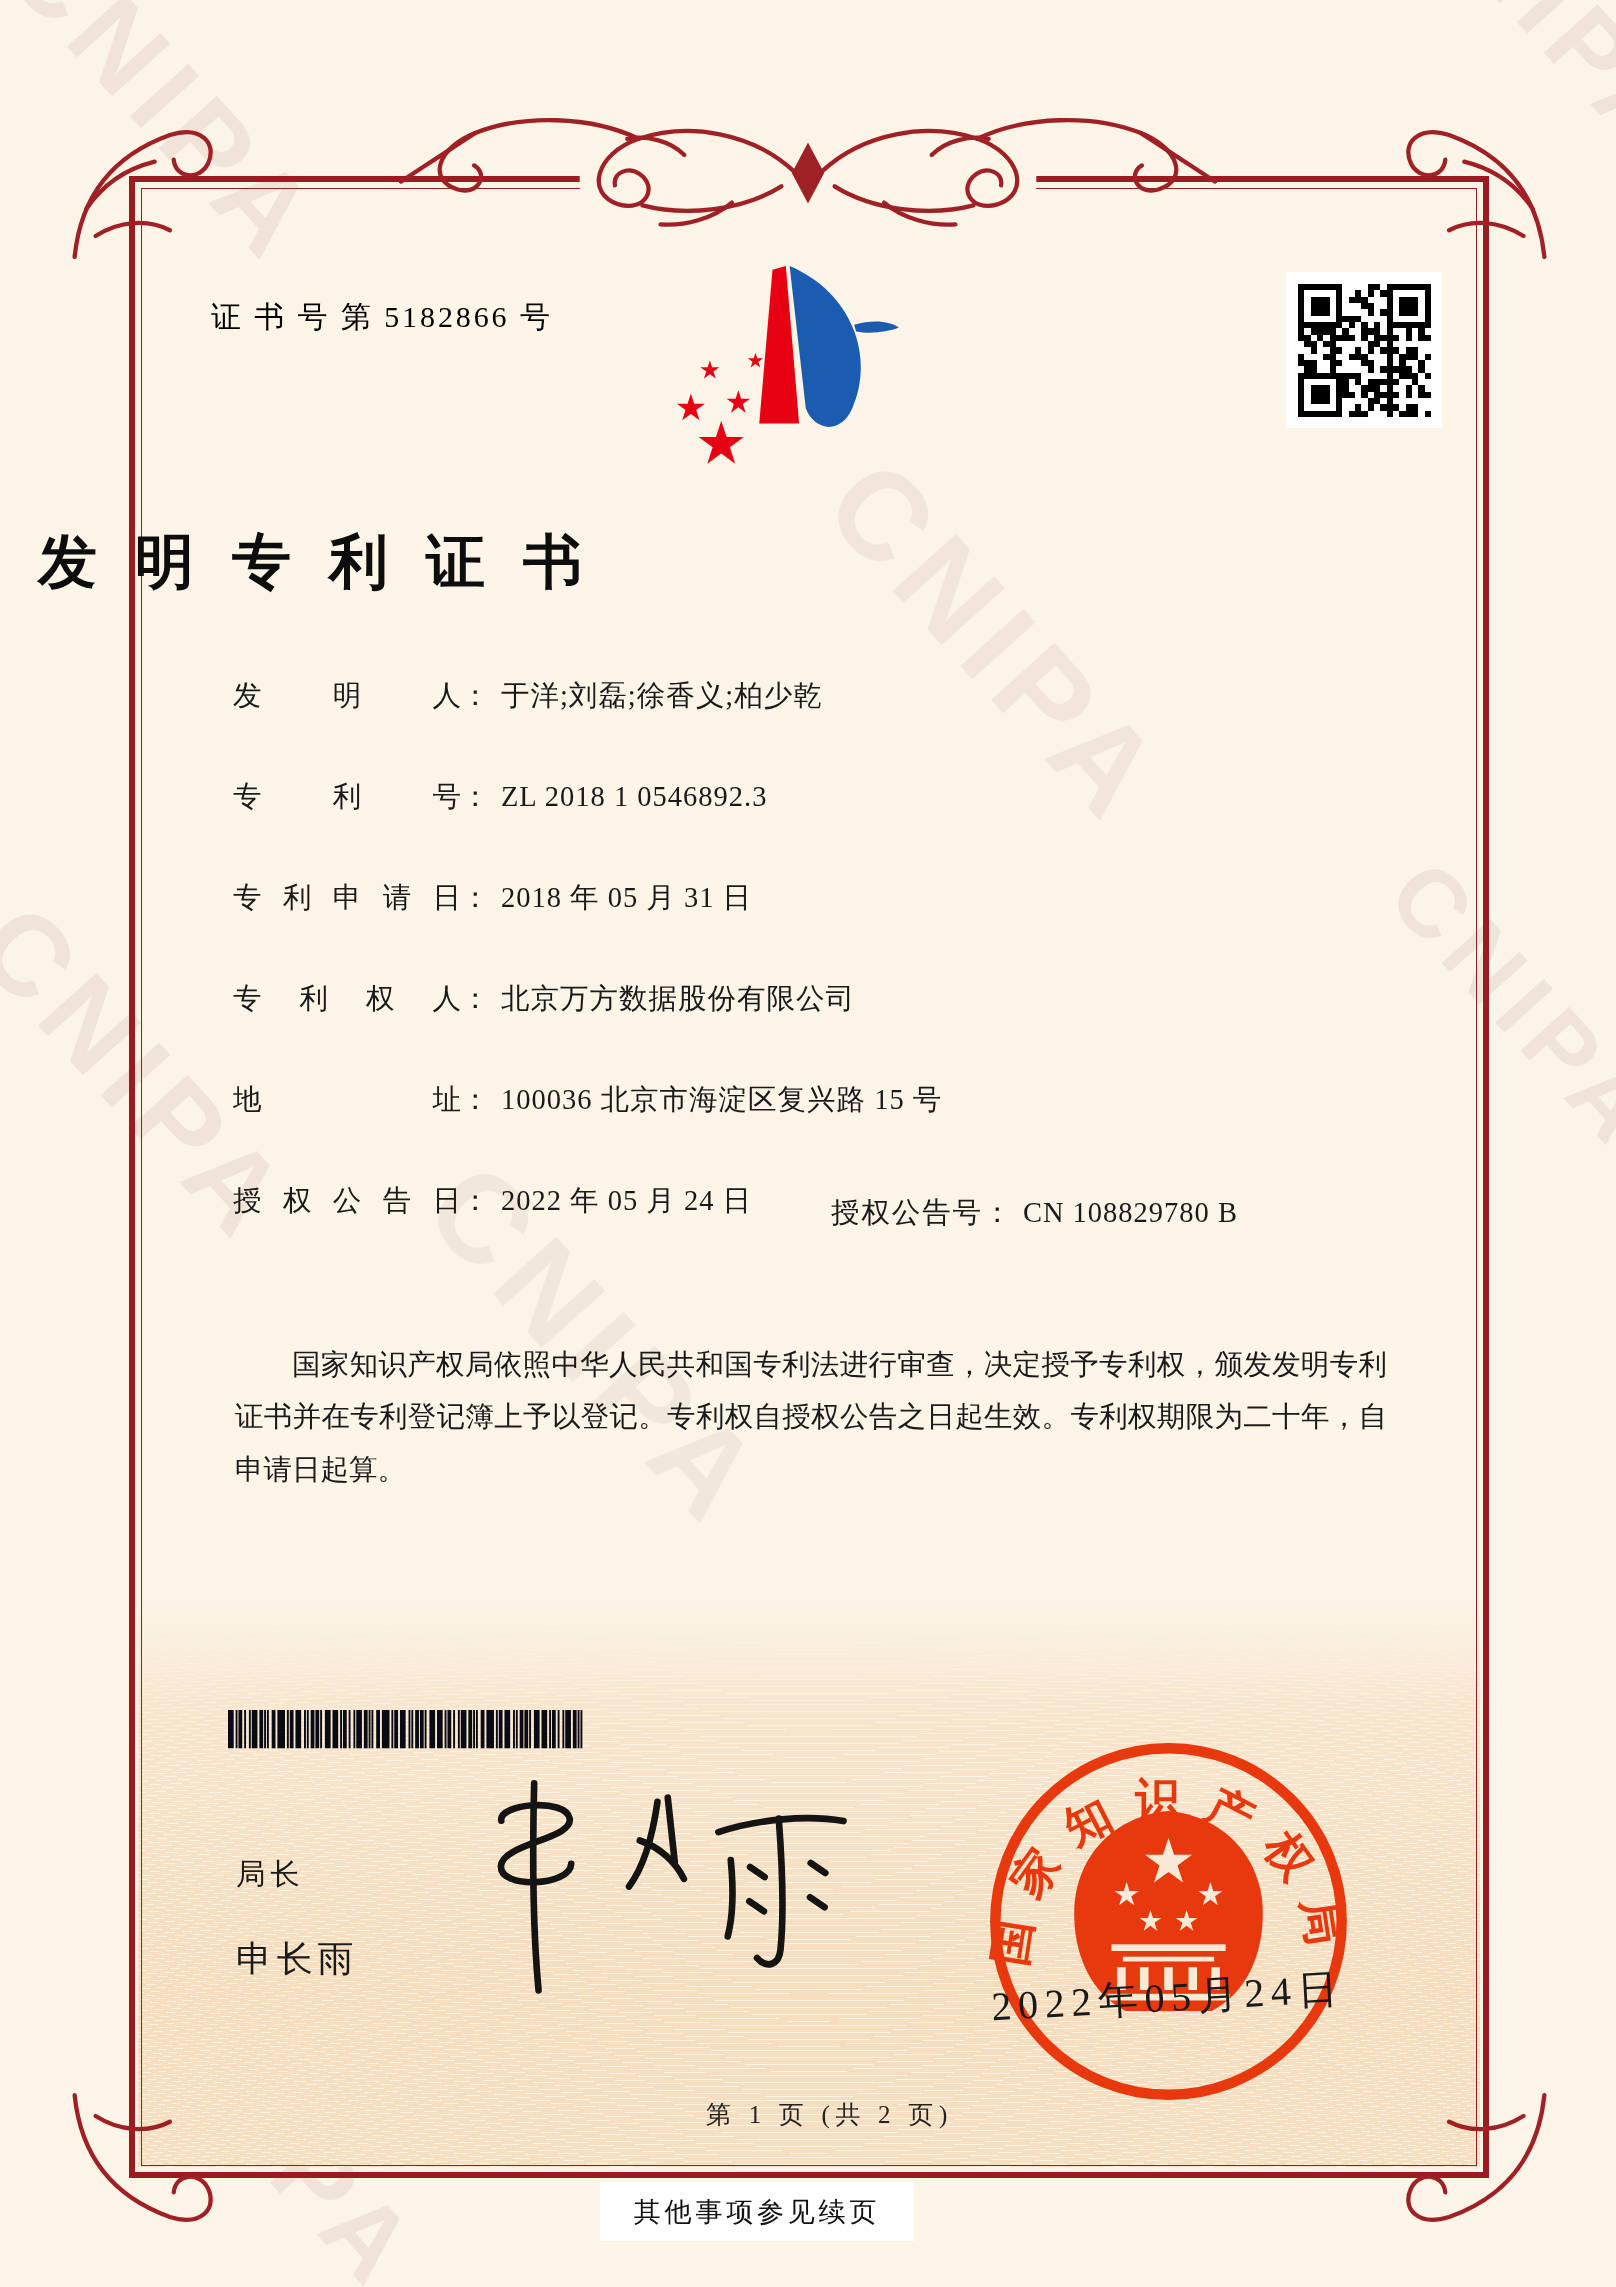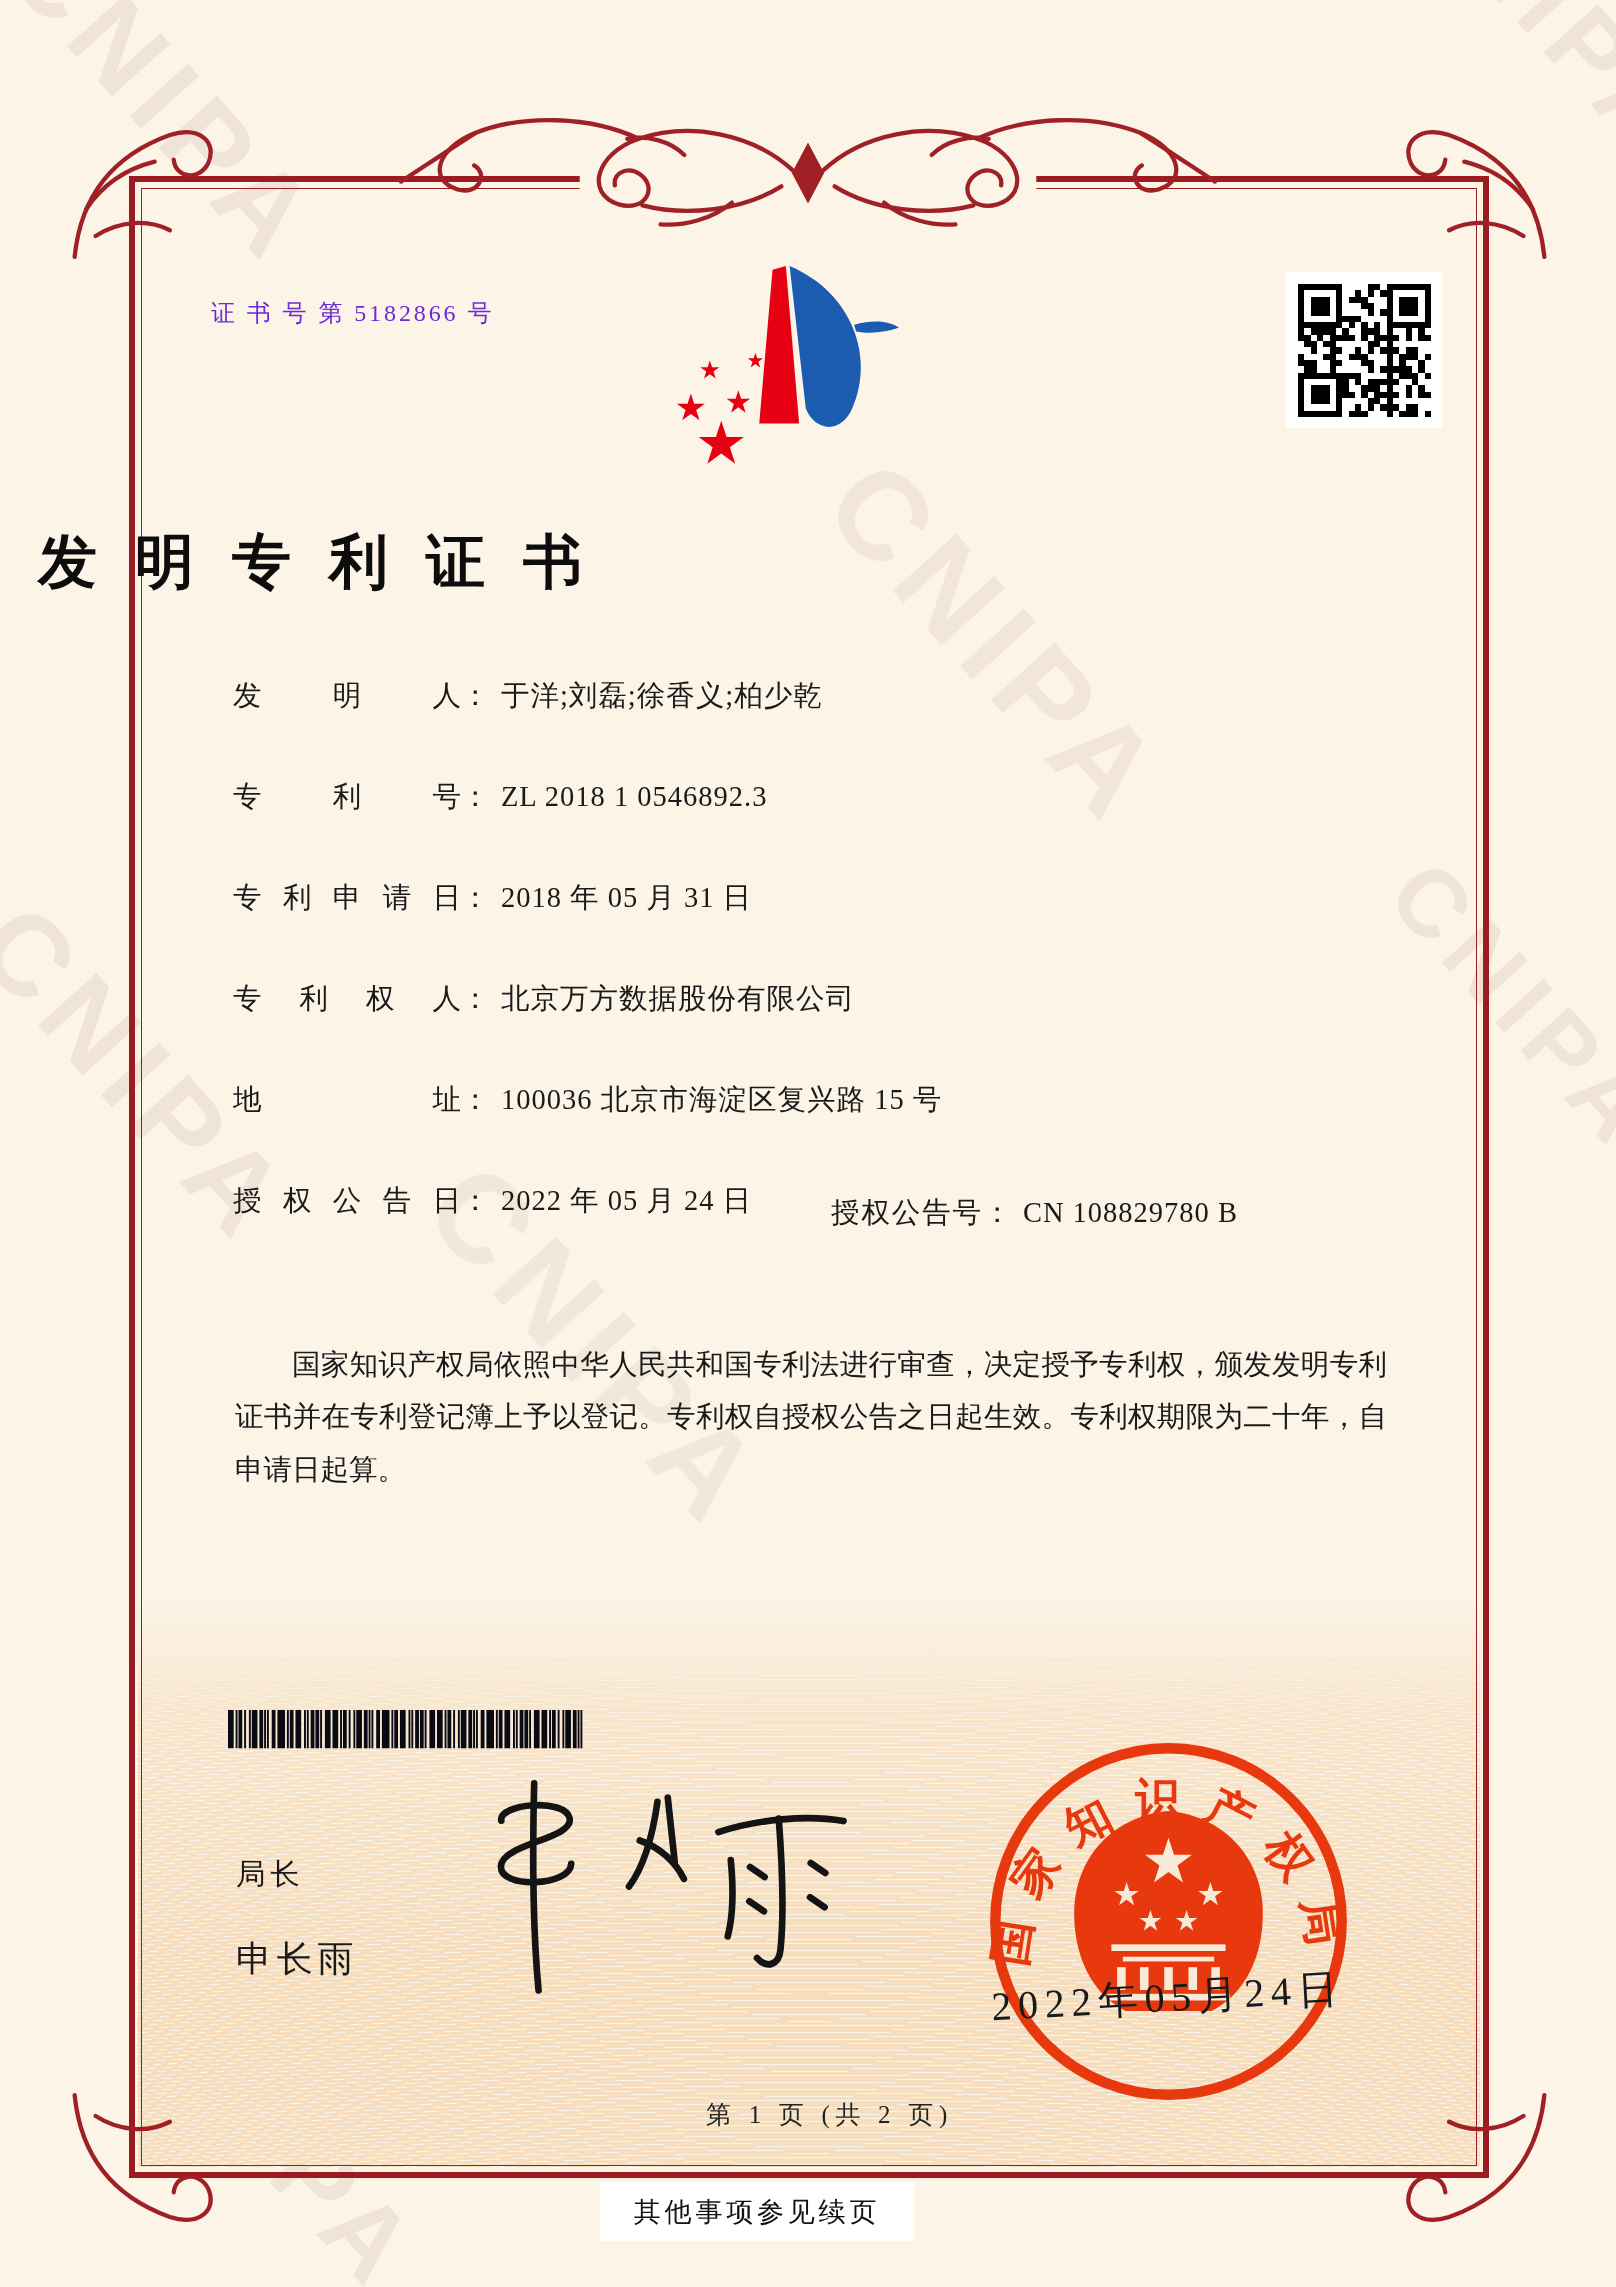--- a/index.html
+++ b/index.html
@@ -20,21 +20,21 @@
   .frame-inner{position:absolute;inset:5.7px;border:1.9px solid #9b1b20;}
   
   .orn{position:absolute;color:#a02125;}
   .orn-top{left:399px;top:112px;width:818px;height:143px;}
   .orn-corner{width:162px;height:162px;}
   .orn-tl{left:67px;top:114px;}
   .orn-tr{right:65px;top:114px;transform:scaleX(-1);}
   .orn-bl{left:67px;bottom:49px;transform:scaleY(-1);}
   .orn-br{right:65px;bottom:49px;transform:scale(-1,-1);}
   
-  .cert-no{position:absolute;left:211px;top:297px;font-size:24px;letter-spacing:2.9px;color:#6d28d9;}
+  .cert-no{position:absolute;left:211px;top:297px;font-size:30px;letter-spacing:2.9px;color:#000000;}
   .logo{position:absolute;left:666px;top:264px;width:233px;height:226px;}
   .qr{position:absolute;left:1286px;top:272px;width:156px;height:156px;background:#ffffff;
       display:flex;align-items:center;justify-content:center;}
   .title{position:absolute;left:0;right:0;top:483px;text-align:left;
     font-size:59px;font-weight:bold;letter-spacing:38px;text-indent:38px;color:#0d0d0d;font-family:Liberation Serif, serif;}
   
   .fields{position:absolute;left:233px;top:677px;width:1170px;font-size:28.5px;}
   .frow{height:32px;margin-bottom:69px;white-space:nowrap;position:relative;}
   .lab{display:inline-block;width:228px;text-align:justify;text-align-last:justify;
        text-justify:inter-character;vertical-align:baseline;}

